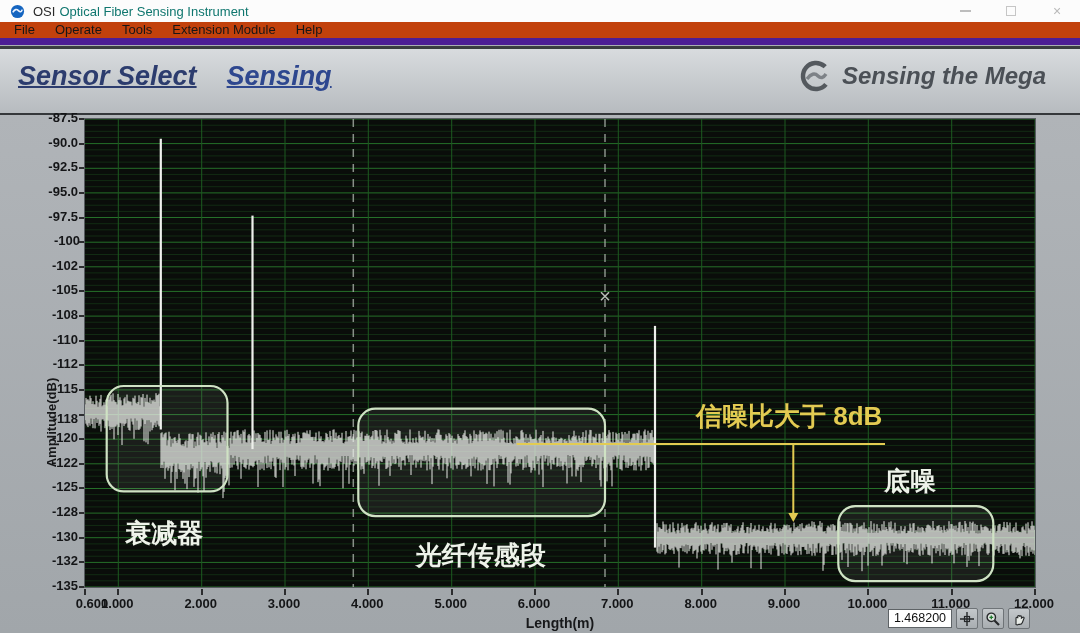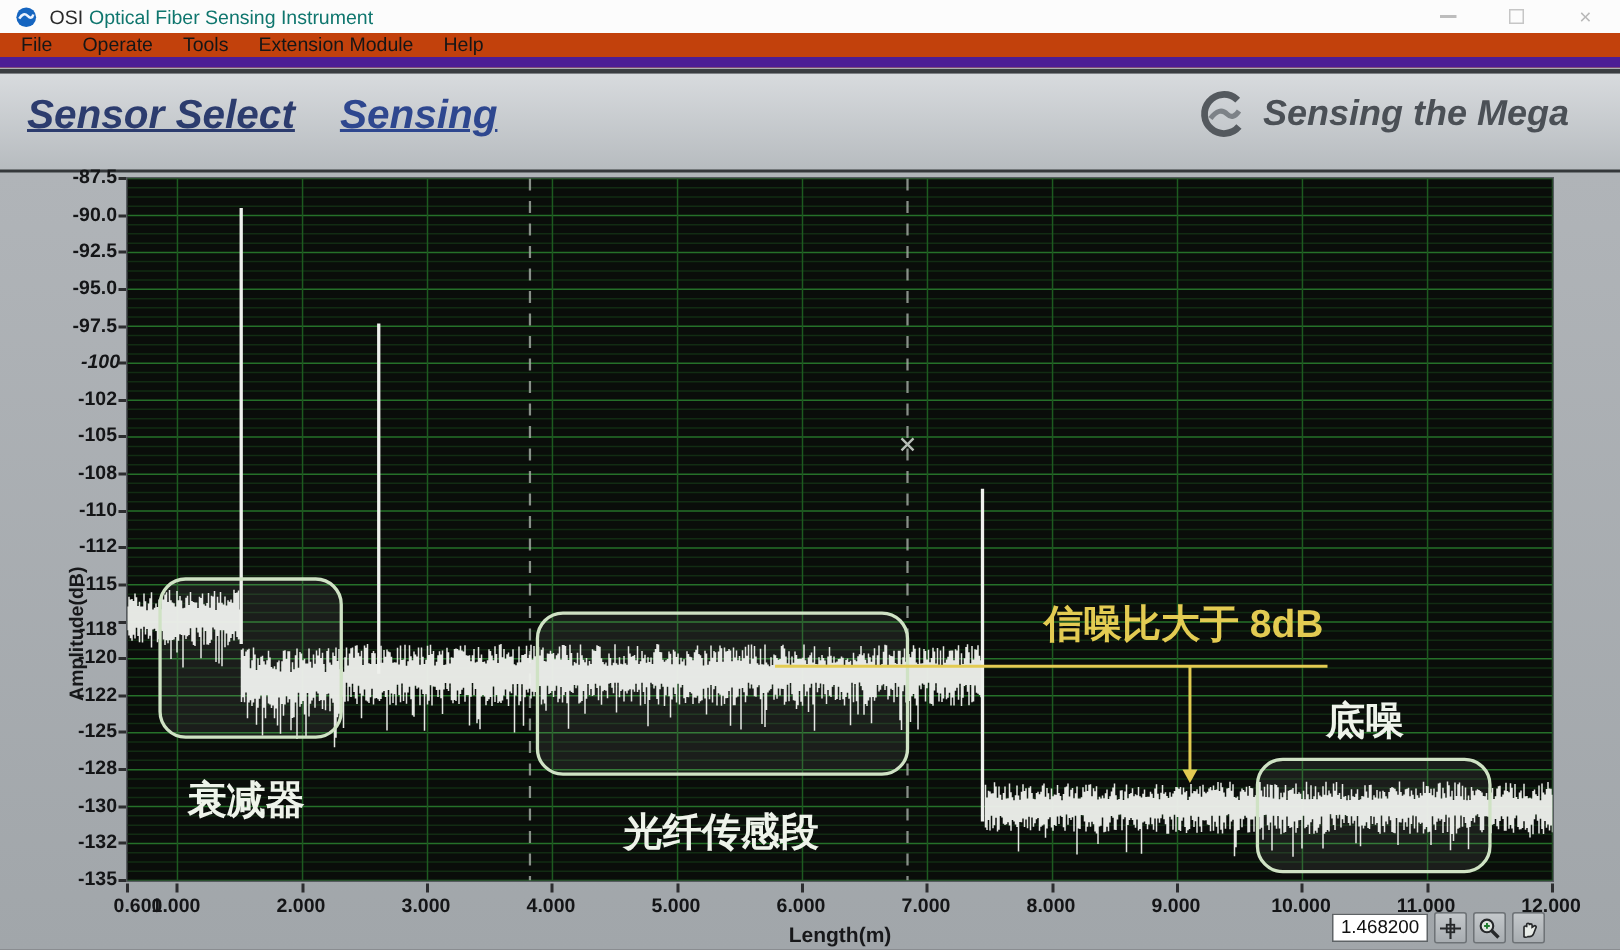--- a/index.html
+++ b/index.html
@@ -116,21 +116,21 @@
         <div class="ytick" style="top: -4px; left: 0px;">-87.5</div>
         <div class="ytick-mark" style="top: 3px;"></div>
         <div class="ytick" style="top: 20.6316px; left: 0px;">-90.0</div>
         <div class="ytick-mark" style="top: 27.6316px;"></div>
         <div class="ytick" style="top: 45.2632px; left: 0px;">-92.5</div>
         <div class="ytick-mark" style="top: 52.2632px;"></div>
         <div class="ytick" style="top: 69.8947px; left: 0px;">-95.0</div>
         <div class="ytick-mark" style="top: 76.8947px;"></div>
         <div class="ytick" style="top: 94.5263px; left: 0px;">-97.5</div>
         <div class="ytick-mark" style="top: 101.526px;"></div>
-        <div class="ytick" style="top: 119.158px; left: 2px; font-style: italic;">-100</div>
+        <div class="ytick" style="top: 119.158px; left: 2px;">-100</div>
         <div class="ytick-mark" style="top: 126.158px;"></div>
         <div class="ytick" style="top: 143.789px; left: 0px;">-102</div>
         <div class="ytick-mark" style="top: 150.789px;"></div>
         <div class="ytick" style="top: 168.421px; left: 0px;">-105</div>
         <div class="ytick-mark" style="top: 175.421px;"></div>
         <div class="ytick" style="top: 193.053px; left: 0px;">-108</div>
         <div class="ytick-mark" style="top: 200.053px;"></div>
         <div class="ytick" style="top: 217.684px; left: 0px;">-110</div>
         <div class="ytick-mark" style="top: 224.684px;"></div>
         <div class="ytick" style="top: 242.316px; left: 0px;">-112</div>

